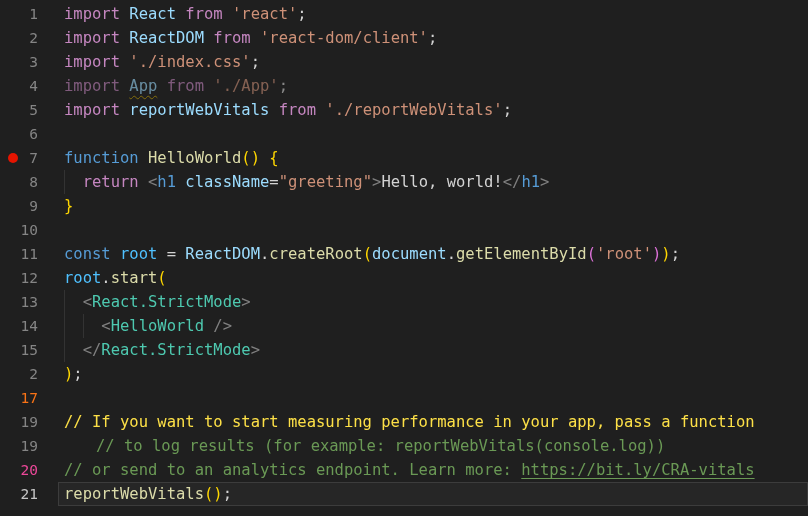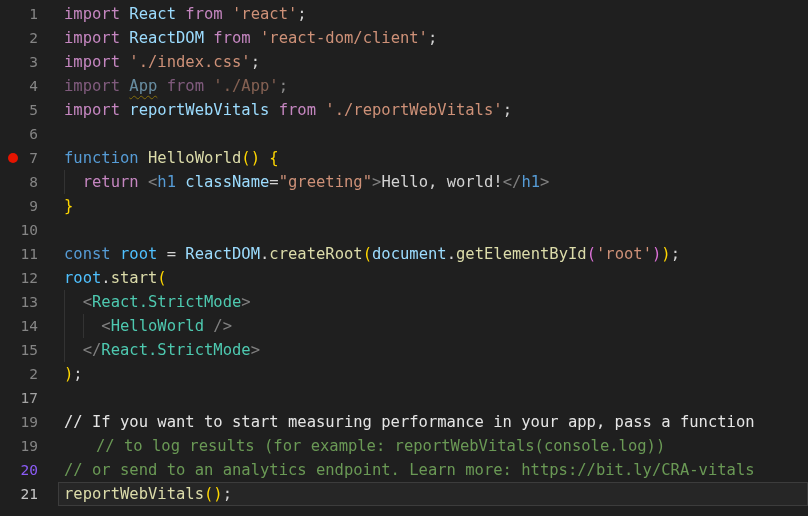--- a/index.html
+++ b/index.html
@@ -51,20 +51,21 @@
     background: rgba(255,255,255,0.09);
   }
   .squiggle {
     text-decoration: underline;
     text-decoration-style: wavy;
     text-decoration-color: #cca700;
     text-decoration-thickness: 1px;
     text-underline-offset: 4px;
   }
   .link {
+    text-decoration: underline;
     text-underline-offset: 3px;
   }
   .line.current .code {
     margin-left: -6px;
     padding-left: 6px;
     background: rgba(255,255,255,0.035);
     outline: 1px solid rgba(255,255,255,0.10);
     outline-offset: -1px;
   }
 </style>
@@ -81,18 +82,18 @@
     <div class="line"><div class="gutter"><span class="bp" style="background: rgb(229, 20, 0);"></span><span class="num" style="color: rgb(133, 133, 133);">7</span></div><div class="code"><span class="tok" style="color: rgb(86, 156, 214);">function </span><span class="tok" style="color: rgb(220, 220, 170);">HelloWorld</span><span class="tok" style="color: rgb(255, 215, 0);">()</span><span class="tok" style="color: rgb(212, 212, 212);"> </span><span class="tok" style="color: rgb(255, 215, 0);">{</span></div></div>
     <div class="line"><div class="gutter"><span class="num" style="color: rgb(133, 133, 133);">8</span></div><div class="code"><span class="indent-guide" style="left: 0ch;"></span><span class="tok" style="color: rgb(212, 212, 212);">  </span><span class="tok" style="color: rgb(197, 134, 192);">return </span><span class="tok" style="color: rgb(128, 128, 128);">&lt;</span><span class="tok" style="color: rgb(86, 156, 214);">h1</span><span class="tok" style="color: rgb(212, 212, 212);"> </span><span class="tok" style="color: rgb(156, 220, 254);">className</span><span class="tok" style="color: rgb(212, 212, 212);">=</span><span class="tok" style="color: rgb(206, 145, 120);">"greeting"</span><span class="tok" style="color: rgb(128, 128, 128);">&gt;</span><span class="tok" style="color: rgb(212, 212, 212);">Hello, world!</span><span class="tok" style="color: rgb(128, 128, 128);">&lt;/</span><span class="tok" style="color: rgb(86, 156, 214);">h1</span><span class="tok" style="color: rgb(128, 128, 128);">&gt;</span></div></div>
     <div class="line"><div class="gutter"><span class="num" style="color: rgb(133, 133, 133);">9</span></div><div class="code"><span class="tok" style="color: rgb(255, 215, 0);">}</span></div></div>
     <div class="line"><div class="gutter"><span class="num" style="color: rgb(133, 133, 133);">10</span></div><div class="code"></div></div>
     <div class="line"><div class="gutter"><span class="num" style="color: rgb(133, 133, 133);">11</span></div><div class="code"><span class="tok" style="color: rgb(86, 156, 214);">const </span><span class="tok" style="color: rgb(79, 193, 255);">root</span><span class="tok" style="color: rgb(212, 212, 212);"> = </span><span class="tok" style="color: rgb(156, 220, 254);">ReactDOM</span><span class="tok" style="color: rgb(212, 212, 212);">.</span><span class="tok" style="color: rgb(220, 220, 170);">createRoot</span><span class="tok" style="color: rgb(255, 215, 0);">(</span><span class="tok" style="color: rgb(156, 220, 254);">document</span><span class="tok" style="color: rgb(212, 212, 212);">.</span><span class="tok" style="color: rgb(220, 220, 170);">getElementById</span><span class="tok" style="color: rgb(218, 112, 214);">(</span><span class="tok" style="color: rgb(206, 145, 120);">'root'</span><span class="tok" style="color: rgb(218, 112, 214);">)</span><span class="tok" style="color: rgb(255, 215, 0);">)</span><span class="tok" style="color: rgb(212, 212, 212);">;</span></div></div>
     <div class="line"><div class="gutter"><span class="num" style="color: rgb(133, 133, 133);">12</span></div><div class="code"><span class="tok" style="color: rgb(79, 193, 255);">root</span><span class="tok" style="color: rgb(212, 212, 212);">.</span><span class="tok" style="color: rgb(220, 220, 170);">start</span><span class="tok" style="color: rgb(255, 215, 0);">(</span></div></div>
     <div class="line"><div class="gutter"><span class="num" style="color: rgb(133, 133, 133);">13</span></div><div class="code"><span class="indent-guide" style="left: 0ch;"></span><span class="tok" style="color: rgb(212, 212, 212);">  </span><span class="tok" style="color: rgb(128, 128, 128);">&lt;</span><span class="tok" style="color: rgb(78, 201, 176);">React.StrictMode</span><span class="tok" style="color: rgb(128, 128, 128);">&gt;</span></div></div>
     <div class="line"><div class="gutter"><span class="num" style="color: rgb(133, 133, 133);">14</span></div><div class="code"><span class="indent-guide" style="left: 0ch;"></span><span class="indent-guide" style="left: 2ch;"></span><span class="tok" style="color: rgb(212, 212, 212);">    </span><span class="tok" style="color: rgb(128, 128, 128);">&lt;</span><span class="tok" style="color: rgb(78, 201, 176);">HelloWorld</span><span class="tok" style="color: rgb(212, 212, 212);"> </span><span class="tok" style="color: rgb(128, 128, 128);">/&gt;</span></div></div>
     <div class="line"><div class="gutter"><span class="num" style="color: rgb(133, 133, 133);">15</span></div><div class="code"><span class="indent-guide" style="left: 0ch;"></span><span class="tok" style="color: rgb(212, 212, 212);">  </span><span class="tok" style="color: rgb(128, 128, 128);">&lt;/</span><span class="tok" style="color: rgb(78, 201, 176);">React.StrictMode</span><span class="tok" style="color: rgb(128, 128, 128);">&gt;</span></div></div>
     <div class="line"><div class="gutter"><span class="num" style="color: rgb(133, 133, 133);">2</span></div><div class="code"><span class="tok" style="color: rgb(255, 215, 0);">)</span><span class="tok" style="color: rgb(212, 212, 212);">;</span></div></div>
-    <div class="line"><div class="gutter"><span class="num" style="color: #a3a3a3; text-align: center;">17</span></div><div class="code"></div></div>
-    <div class="line"><div class="gutter"><span class="num" style="color: rgb(133, 133, 133);">19</span></div><div class="code"><span class="tok" style="color: #e5e5e5;">// If you want to start measuring performance in your app, pass a function</span></div></div>
+    <div class="line"><div class="gutter"><span class="num" style="color: #f97316; text-align: center;">17</span></div><div class="code"></div></div>
+    <div class="line"><div class="gutter"><span class="num" style="color: rgb(133, 133, 133);">19</span></div><div class="code"><span class="tok" style="color: #fde047;">// If you want to start measuring performance in your app, pass a function</span></div></div>
     <div class="line"><div class="gutter"><span class="num" style="color: rgb(133, 133, 133);">19</span></div><div class="code"><span class="tok" style="color: rgb(106, 153, 85); margin-left: 32px;">// to log results (for example: reportWebVitals(console.log))</span></div></div>
-    <div class="line"><div class="gutter"><span class="num" style="color: #8b5cf6;">20</span></div><div class="code"><span class="tok" style="color: rgb(106, 153, 85);">// or send to an analytics endpoint. Learn more: </span><span class="tok link" style="color: rgb(106, 153, 85);">https://bit.ly/CRA-vitals</span></div></div>
+    <div class="line"><div class="gutter"><span class="num" style="color: #ec4899;">20</span></div><div class="code"><span class="tok" style="color: rgb(106, 153, 85);">// or send to an analytics endpoint. Learn more: </span><span class="tok link" style="color: rgb(106, 153, 85);">https://bit.ly/CRA-vitals</span></div></div>
     <div class="line current"><div class="gutter"><span class="num" style="color: rgb(198, 198, 198);">21</span></div><div class="code"><span class="tok" style="color: rgb(220, 220, 170);">reportWebVitals</span><span class="tok" style="color: rgb(255, 215, 0);">()</span><span class="tok" style="color: rgb(212, 212, 212);">;</span></div></div>
   </div>
 
 </body></html>

